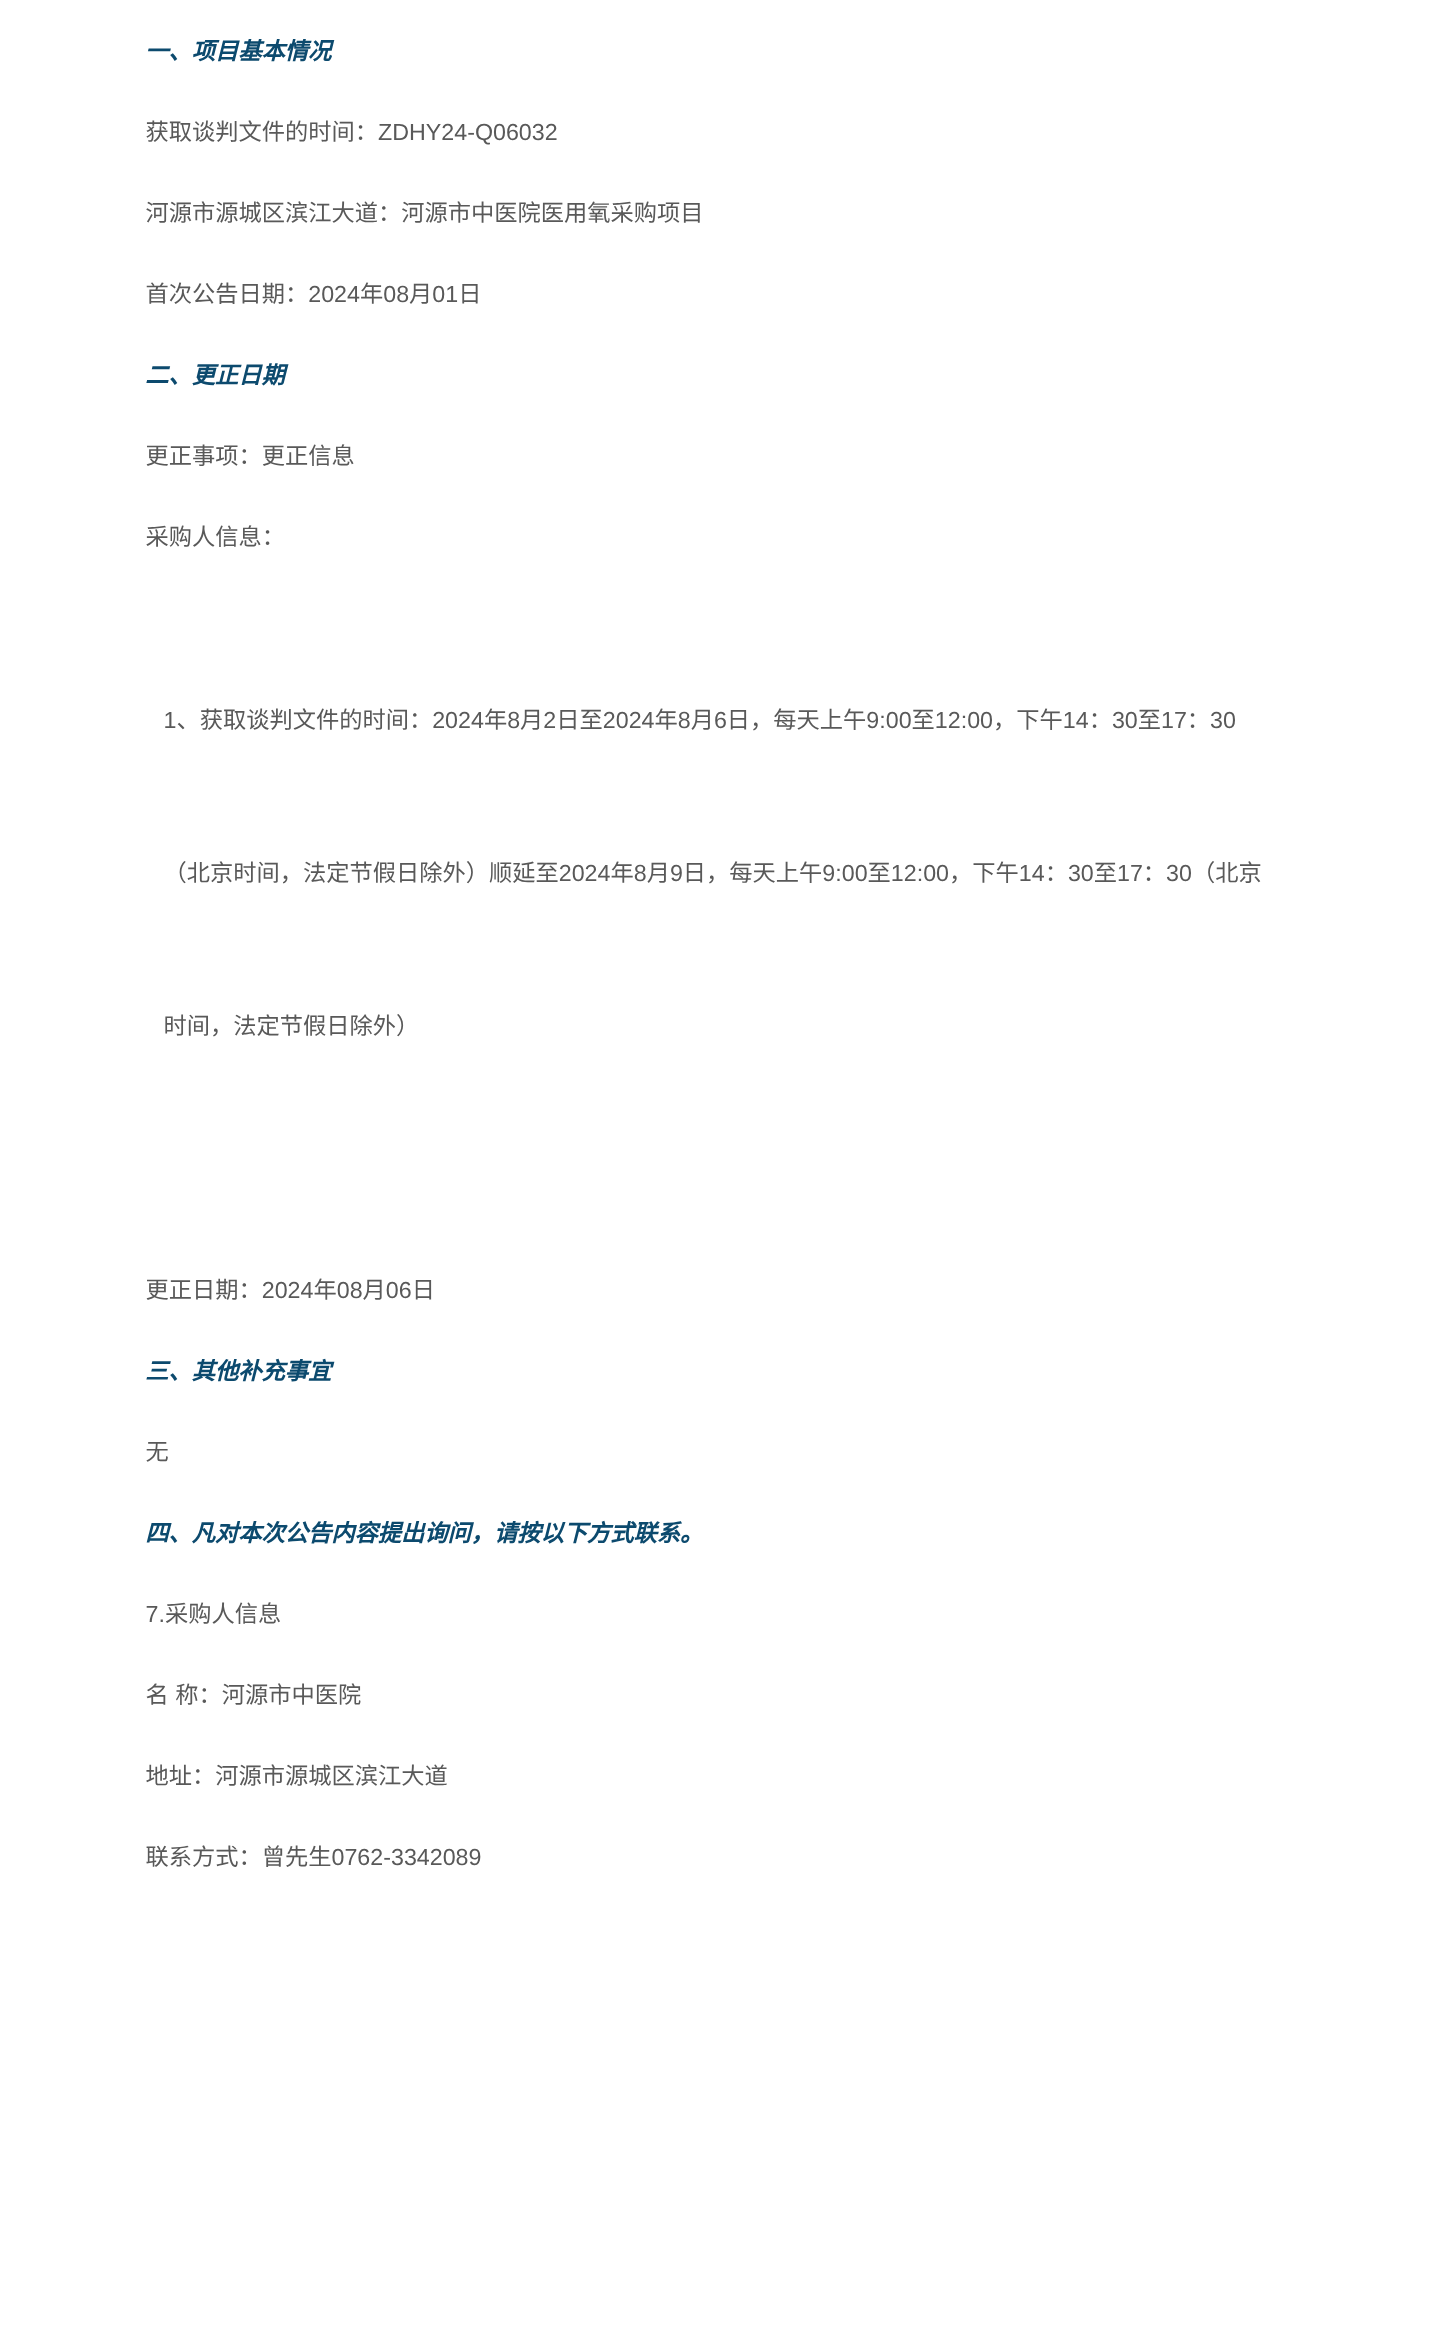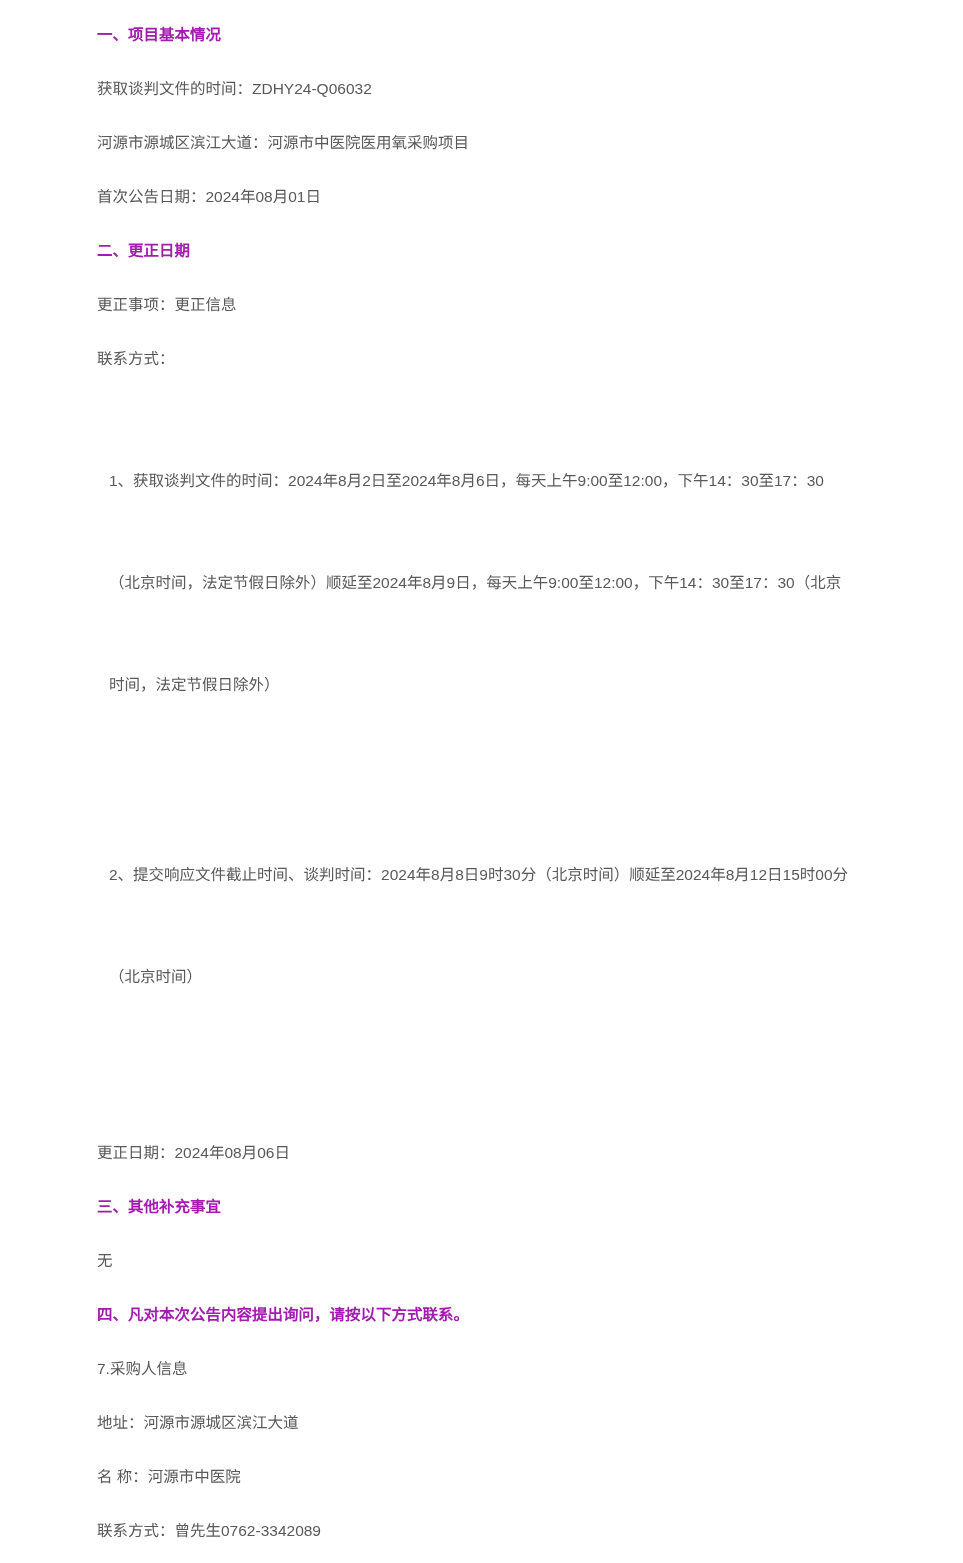--- a/index.html
+++ b/index.html
@@ -25,58 +25,55 @@
     line-height: 34px;
     white-space: pre-wrap;
   }
   .line {
     line-height: 34px;
     white-space: pre-wrap;
     margin-left: 12px;
   }
   .heading {
     font-weight: bold;
-    color: #a21caf;
+    color: #0c4a6e;
+    font-style: italic;
   }
   .spacer {
     height: 34px;
   }
 </style>
 </head>
 <body>
 
 <div class="doc">
 
   <p class="blk heading">一、项目基本情况</p>
   <p class="blk">获取谈判文件的时间：ZDHY24-Q06032</p>
   <p class="blk">河源市源城区滨江大道：河源市中医院医用氧采购项目</p>
   <p class="blk">首次公告日期：2024年08月01日</p>
 
   <p class="blk heading">二、更正日期</p>
   <p class="blk">更正事项：更正信息</p>
-  <p class="blk">联系方式：</p>
+  <p class="blk">采购人信息：</p>
 
   <div class="blk">
     <div class="line">1、获取谈判文件的时间：2024年8月2日至2024年8月6日，每天上午9:00至12:00，下午14：30至17：30</div>
     <div class="line">（北京时间，法定节假日除外）顺延至2024年8月9日，每天上午9:00至12:00，下午14：30至17：30（北京</div>
     <div class="line">时间，法定节假日除外）</div>
   </div>
 
-  <div class="blk">
-    <div class="line">2、提交响应文件截止时间、谈判时间：2024年8月8日9时30分（北京时间）顺延至2024年8月12日15时00分</div>
-    <div class="line">（北京时间）</div>
-  </div>
 
   <div class="blk spacer"></div>
 
   <p class="blk">更正日期：2024年08月06日</p>
 
   <p class="blk heading">三、其他补充事宜</p>
   <p class="blk">无</p>
 
   <p class="blk heading">四、凡对本次公告内容提出询问，请按以下方式联系。</p>
 
   <p class="blk">7.采购人信息</p>
+  <p class="blk">名 称：河源市中医院</p>
   <p class="blk">地址：河源市源城区滨江大道</p>
-  <p class="blk">名 称：河源市中医院</p>
   <p class="blk">联系方式：曾先生0762-3342089</p>
 
 </div>
 
 </body></html>

